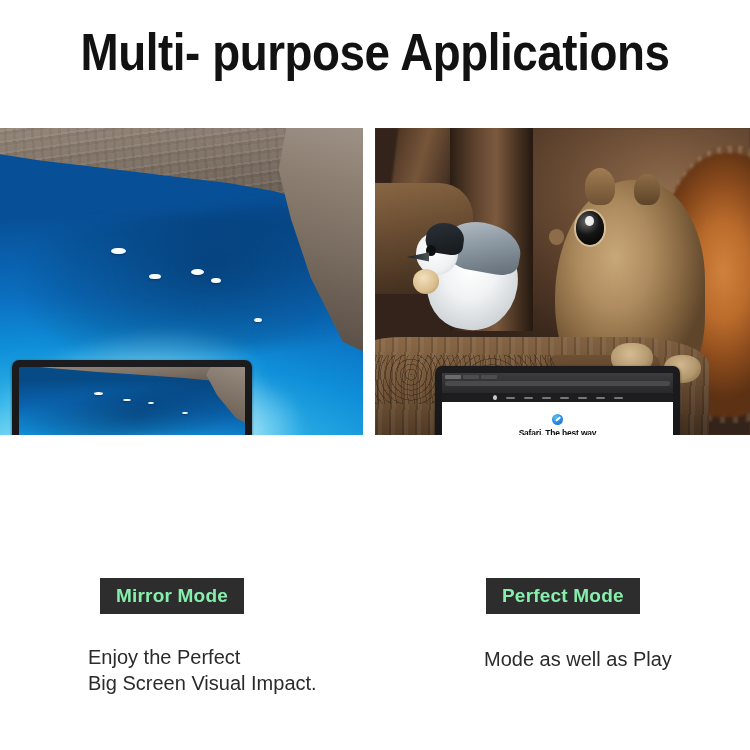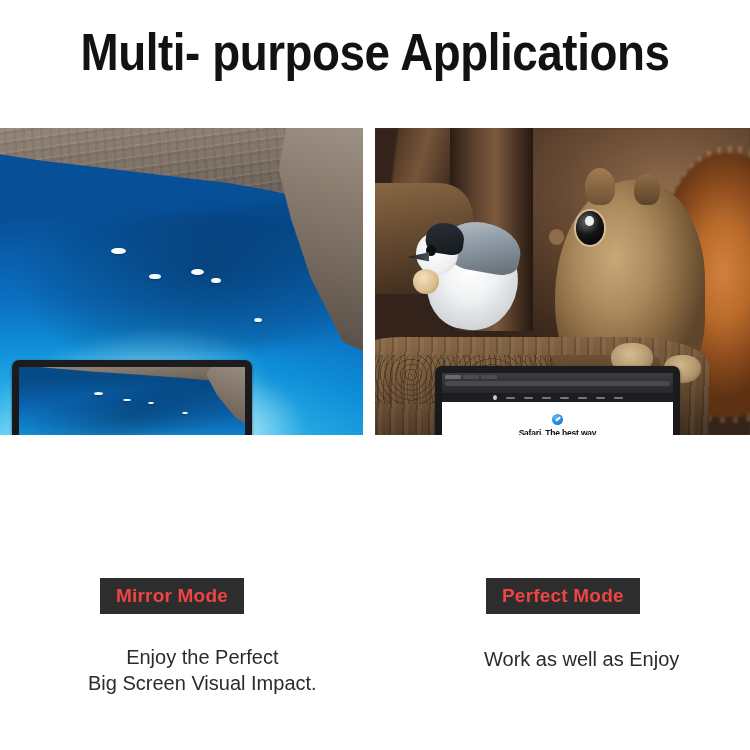--- a/index.html
+++ b/index.html
@@ -292,21 +292,21 @@
   .safari .sf-h1{
     font-family:"Liberation Sans", sans-serif;
     font-weight:bold;font-size:8.5px;line-height:1.18;color:#0d0d0d;
     letter-spacing:-0.2px;
   }
 
   
   .badge{
     position:absolute;
     background:#2d2d2d;
-    color:#ef4444;
+    color:#86efac;
     font-family:"Liberation Sans", sans-serif;
     font-weight:bold;
     font-size:19px;
     letter-spacing:.2px;
     padding:8px 16px 9px 16px;
     white-space:nowrap;
     line-height:1;
   }
   .caption{
     position:absolute;
@@ -429,17 +429,17 @@
 
         </div>
 
       </div>
     </div>
   </div>
 
   <div class="badge" style="left:100px;top:578px;">Mirror Mode</div>
   <div class="badge" style="left:486px;top:578px;">Perfect Mode</div>
 
-  <div class="caption" style="left:88px;top:644px;text-align:center;">Enjoy the Perfect
+  <div class="caption" style="left:88px;top:644px;">Enjoy the Perfect
 Big Screen Visual Impact.</div>
-  <div class="caption" style="left:484px;top:646px;">Work as well as Enjoy</div>
+  <div class="caption" style="left:484px;top:646px;">Mode as well as Play</div>
 
 </div>
 
 </body></html>

